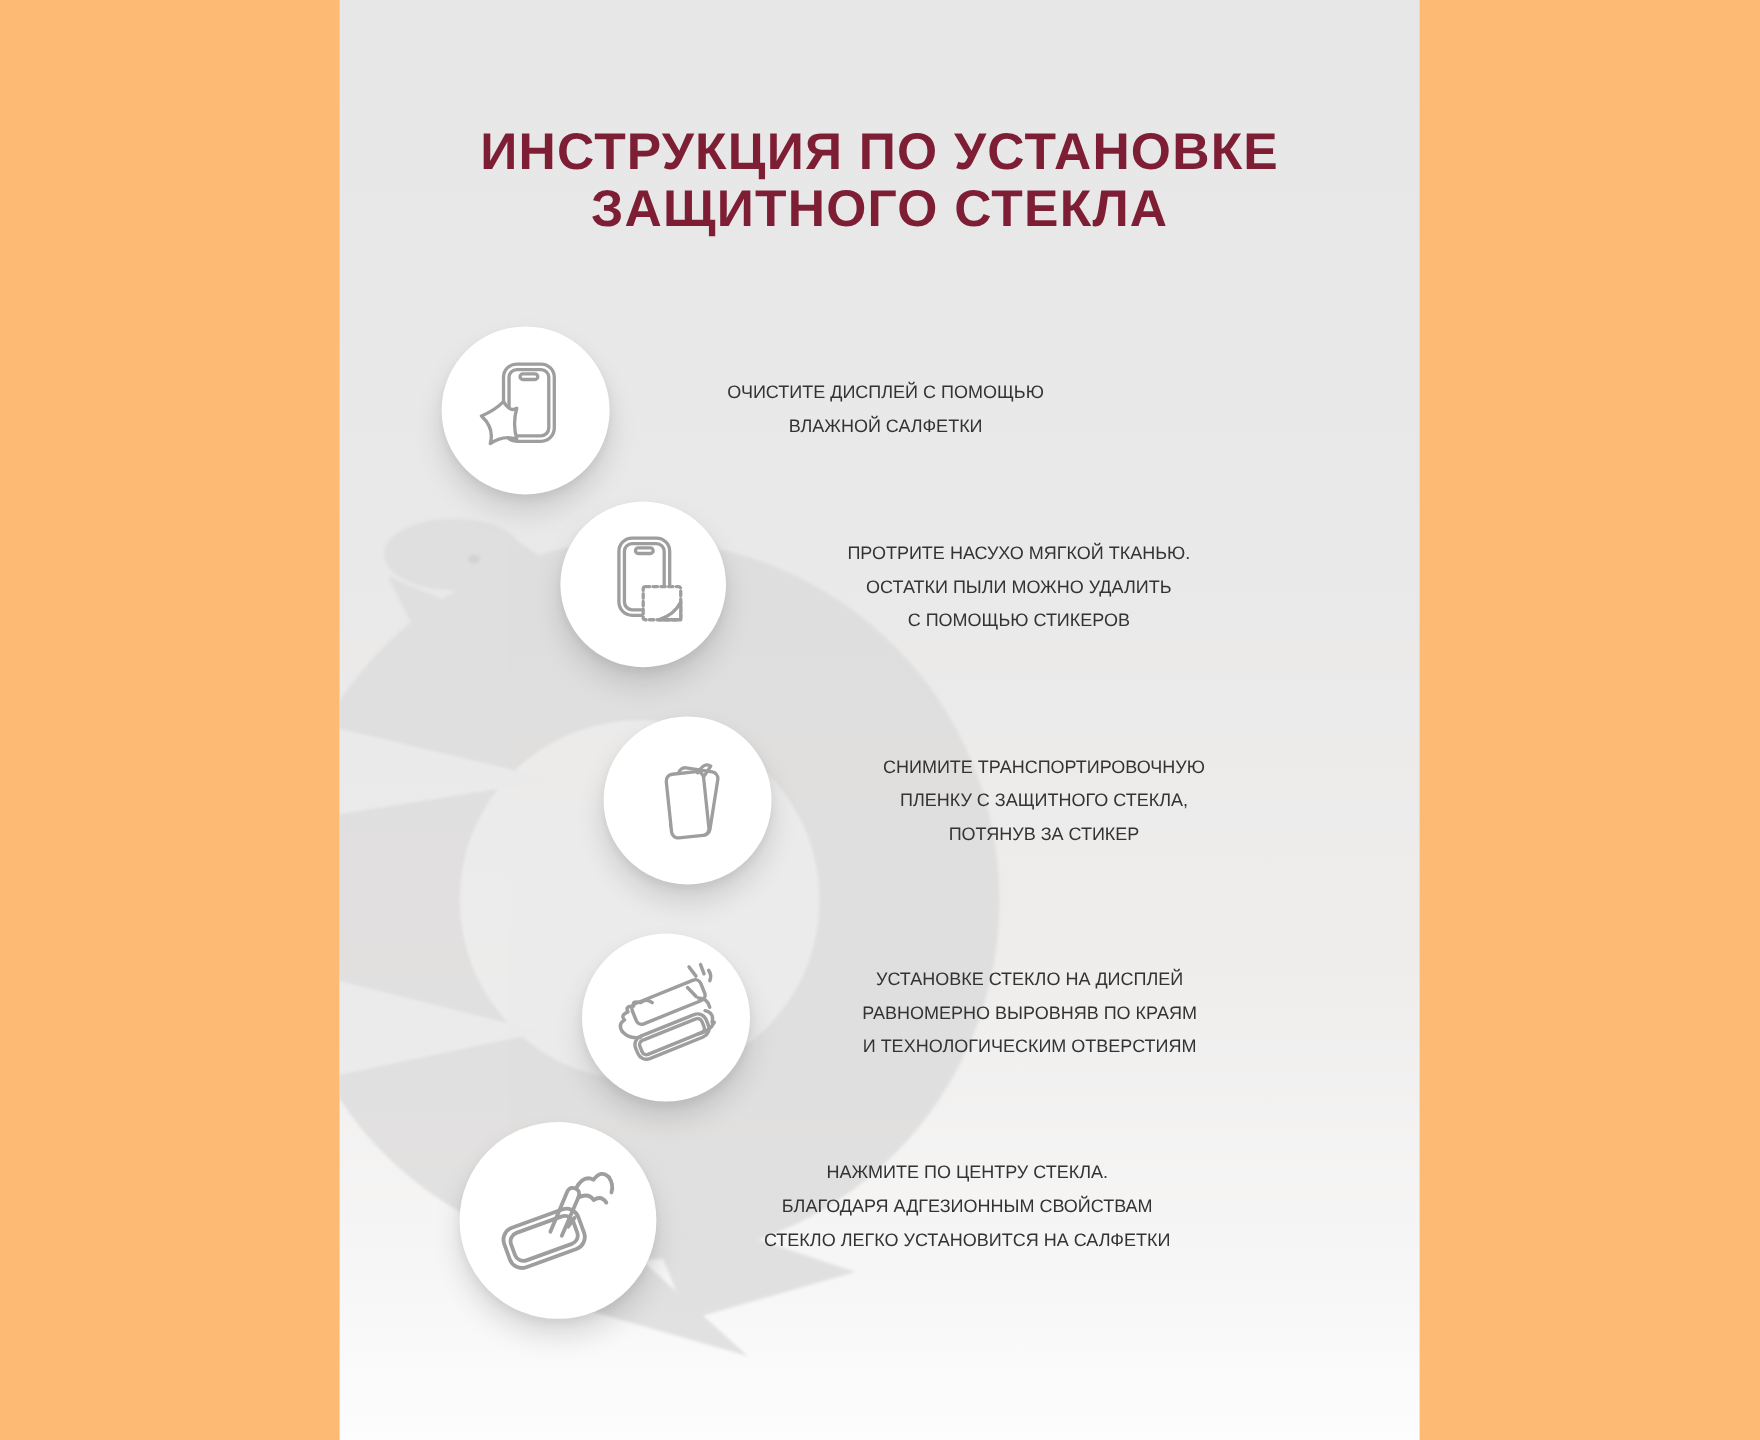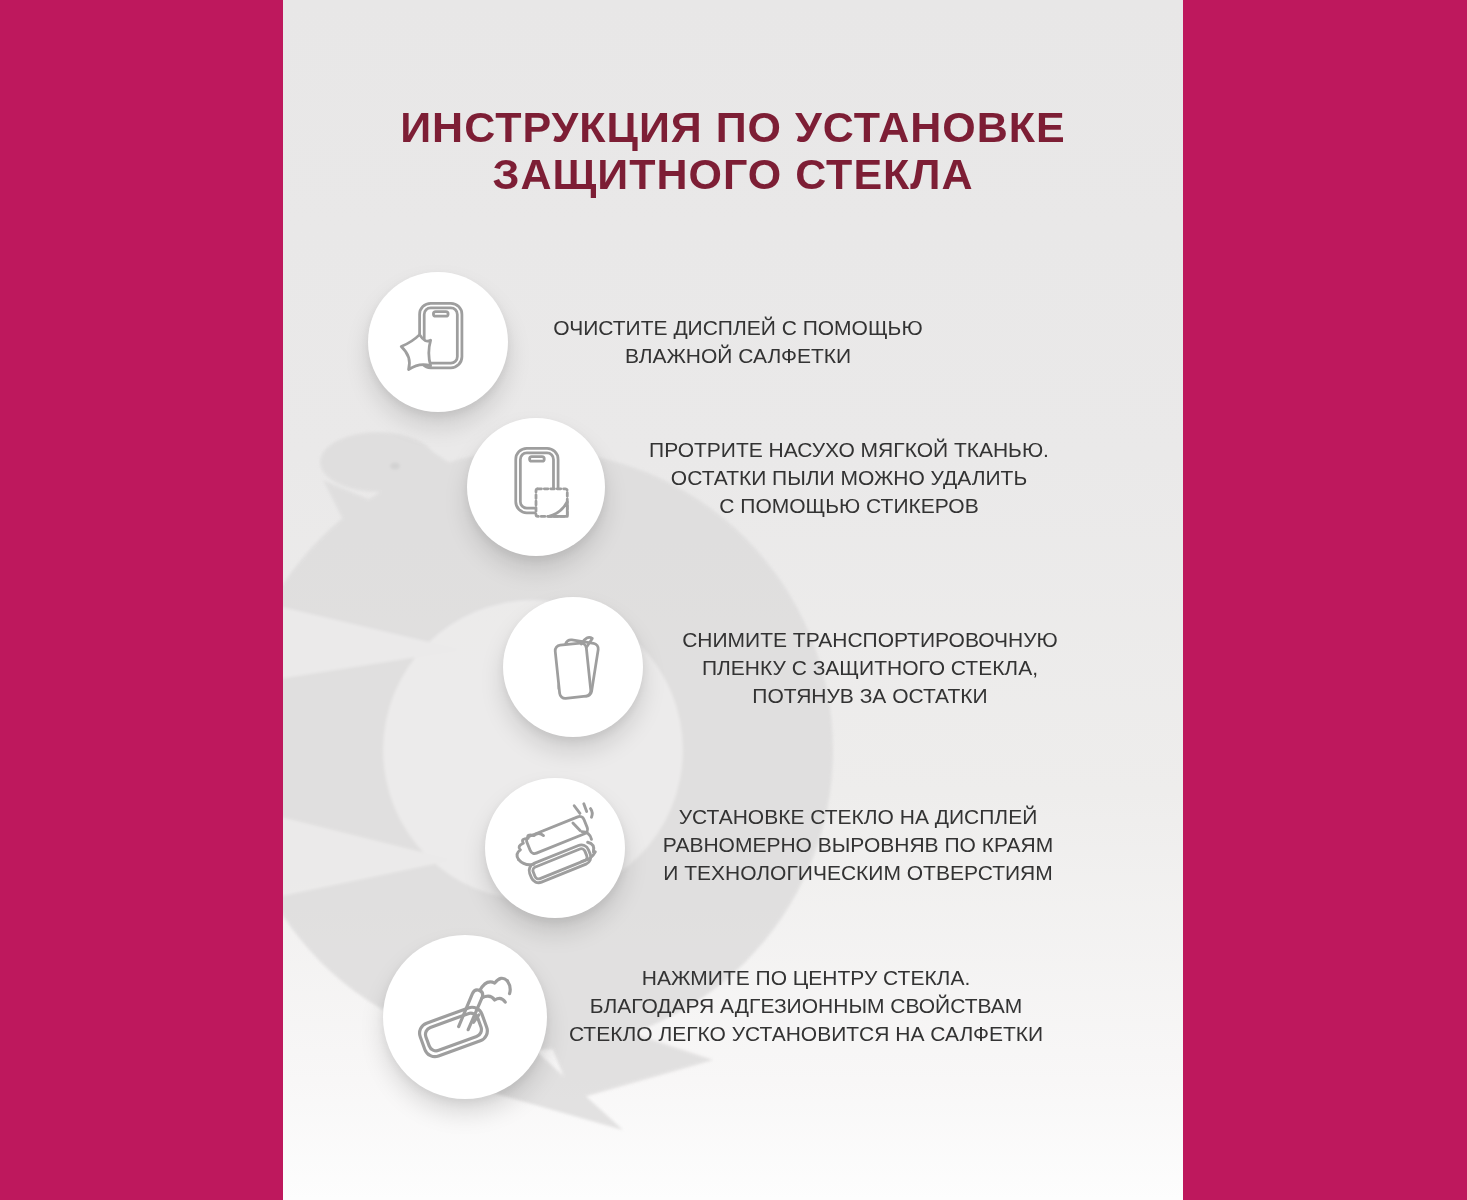--- a/index.html
+++ b/index.html
@@ -1,38 +1,38 @@
 <!DOCTYPE html>
 <html style="--color-title: #7d1e35; --color-step_text: #333333; --color-icon_stroke: #9e9e9e; --color-watermark: #dedddd; --color-panel_top: #e8e7e7; --color-panel_bottom: #fdfdfd;"><head>
 <meta charset="utf-8">
 <style>
   html,body{margin:0;padding:0;background:#ffffff;}
-  .stage{position:relative;width:1467px;height:1200px;background:#be185d;overflow:hidden;
+  .stage{position:relative;width:1467px;height:1200px;background:#fdba74;overflow:hidden;
          font-family:"Liberation Sans", sans-serif;}
   .panel{position:absolute;left:283px;top:0;width:900px;height:1200px;overflow:hidden;
          background:linear-gradient(180deg,#e8e7e7 0%,#eae9e9 38%,#eeedec 66%,#f8f7f7 90%,#fdfdfd 100%);}
   .watermark{position:absolute;left:-10px;top:420px;width:600px;height:720px;
              opacity:.85;filter:blur(1.5px);pointer-events:none;}
   .title{position:absolute;left:0;top:104px;width:100%;text-align:center;
          font-size:43px;line-height:47px;font-weight:700;letter-spacing:1px;
          color:var(--color-title,#7d1e35);white-space:pre-line;}
   .circle{position:absolute;border-radius:50%;background:#ffffff;
           box-shadow:0 14px 24px rgba(0,0,0,.13),0 4px 8px rgba(0,0,0,.06);
           display:flex;align-items:center;justify-content:center;}
   .circle svg{display:block;}
   .step-text{position:absolute;text-align:center;white-space:pre;
-             font-size:21px;line-height:28px;font-weight:400;
+             font-size:15px;line-height:28px;font-weight:400;
              color:var(--color-step_text,#333333);}
   .c1{left:85px;top:272px;width:140px;height:140px;}
   .c2{left:184px;top:418px;width:138px;height:138px;}
   .c3{left:220px;top:597px;width:140px;height:140px;}
   .c4{left:202px;top:778px;width:140px;height:140px;}
   .c5{left:100px;top:935px;width:164px;height:164px;}
   .t1{left:255px;top:314px;width:400px;}
-  .t2{left:346px;top:436px;width:440px;}
+  .t2{left:346px;top:448px;width:440px;}
   .t3{left:367px;top:626px;width:440px;}
   .t4{left:355px;top:803px;width:440px;}
   .t5{left:283px;top:964px;width:480px;}
   .ico{stroke:var(--color-icon_stroke,#9e9e9e);fill:none;stroke-width:3;
        stroke-linecap:round;stroke-linejoin:round;}
 </style>
 </head>
 <body>
 
 <div class="stage">
@@ -89,21 +89,21 @@
             <rect x="38" y="22" width="36" height="58" rx="6"></rect>
           </g>
           <g transform="rotate(-6 50 54)">
             <rect x="33" y="25" width="34" height="58" rx="6" fill="#ffffff"></rect>
           </g>
           <path d="M59,25 Q65,15 71,19 L65,28"></path>
         </svg>
       </div>
       <div class="step-text t3">СНИМИТЕ ТРАНСПОРТИРОВОЧНУЮ
 ПЛЕНКУ С ЗАЩИТНОГО СТЕКЛА,
-ПОТЯНУВ ЗА ОСТАТКИ</div>
+ПОТЯНУВ ЗА СТИКЕР</div>
     </div>
 
     <div class="step">
       <div class="circle c4">
         <svg class="ico" width="96" height="96" viewBox="0 0 100 100">
           <path d="M70,6 L76,14"></path>
           <path d="M80,4 L83,12"></path>
           <path d="M87,9 Q90,13 88,18"></path>
           <g transform="rotate(-22 55 66)">
             <rect x="22" y="56" width="66" height="21" rx="8"></rect>

